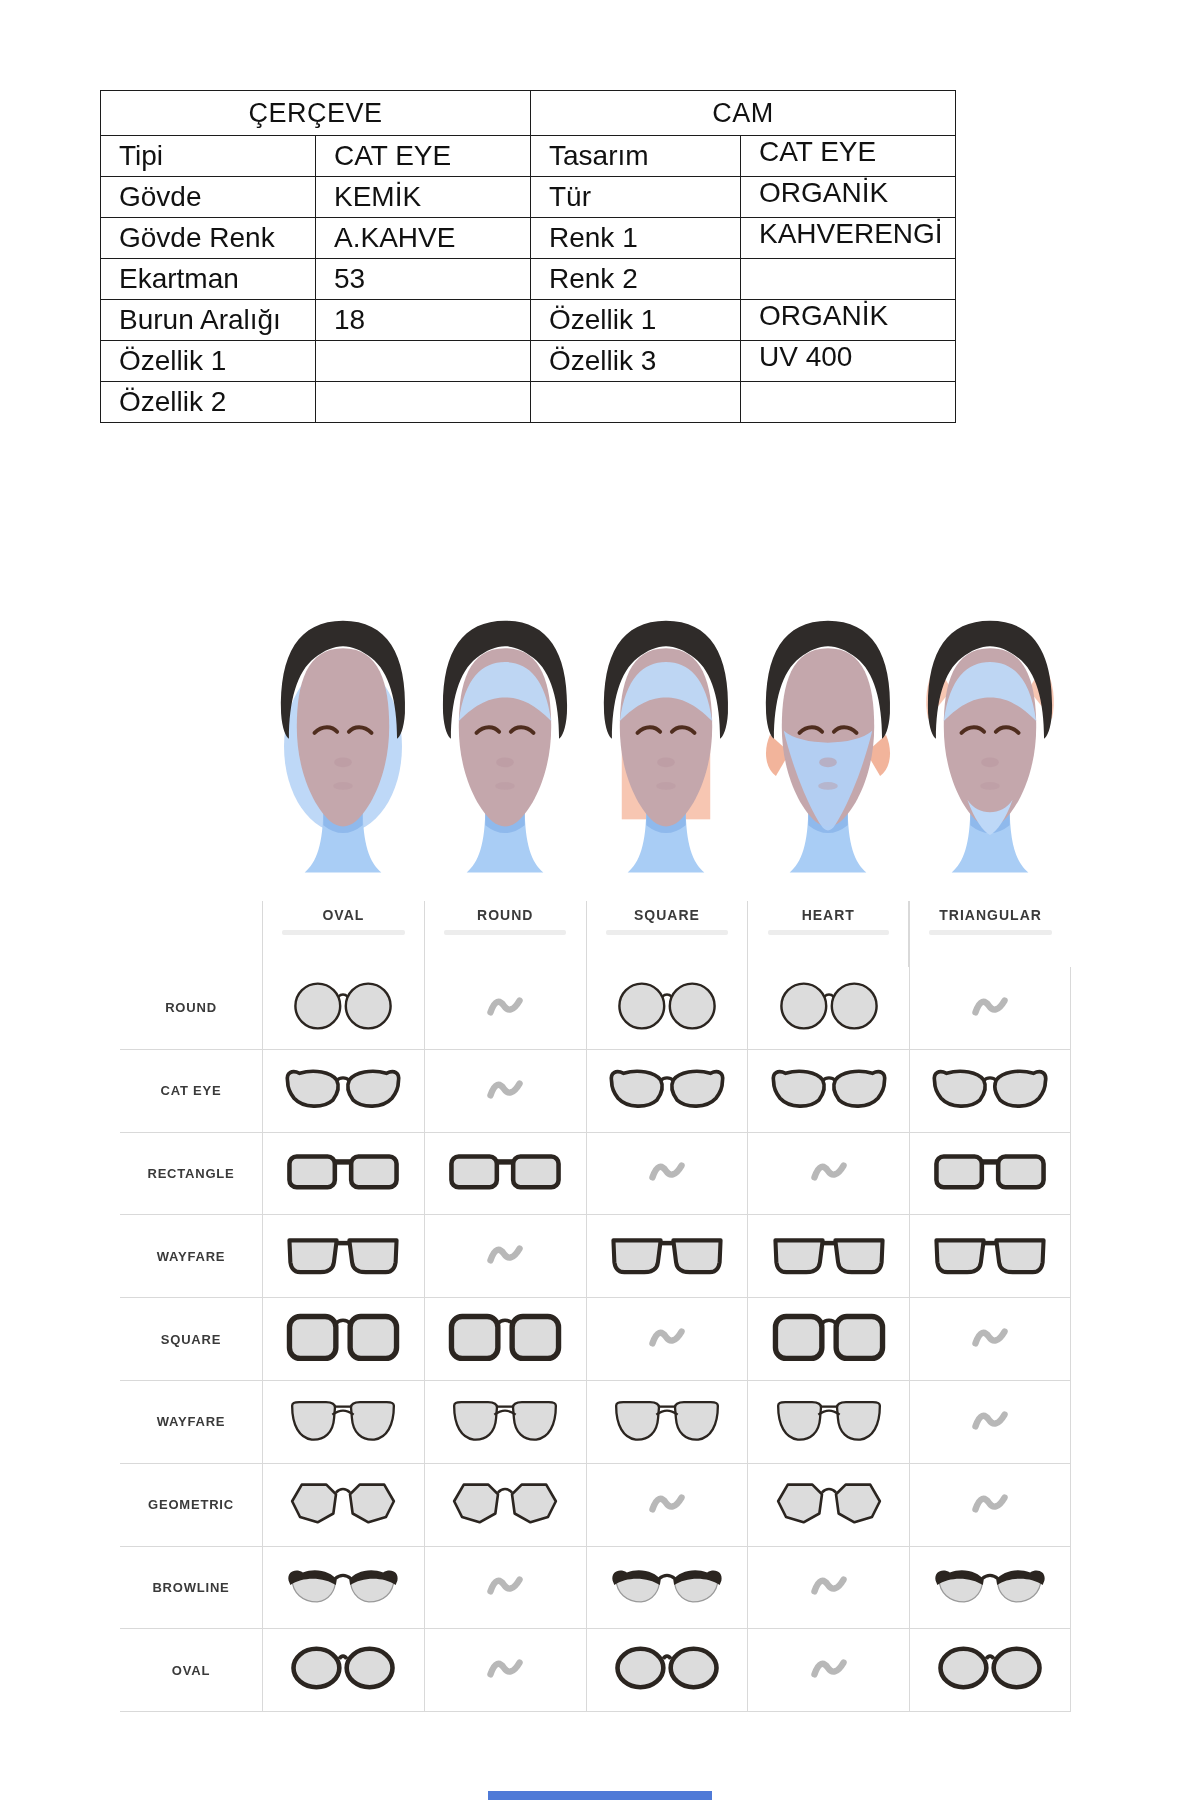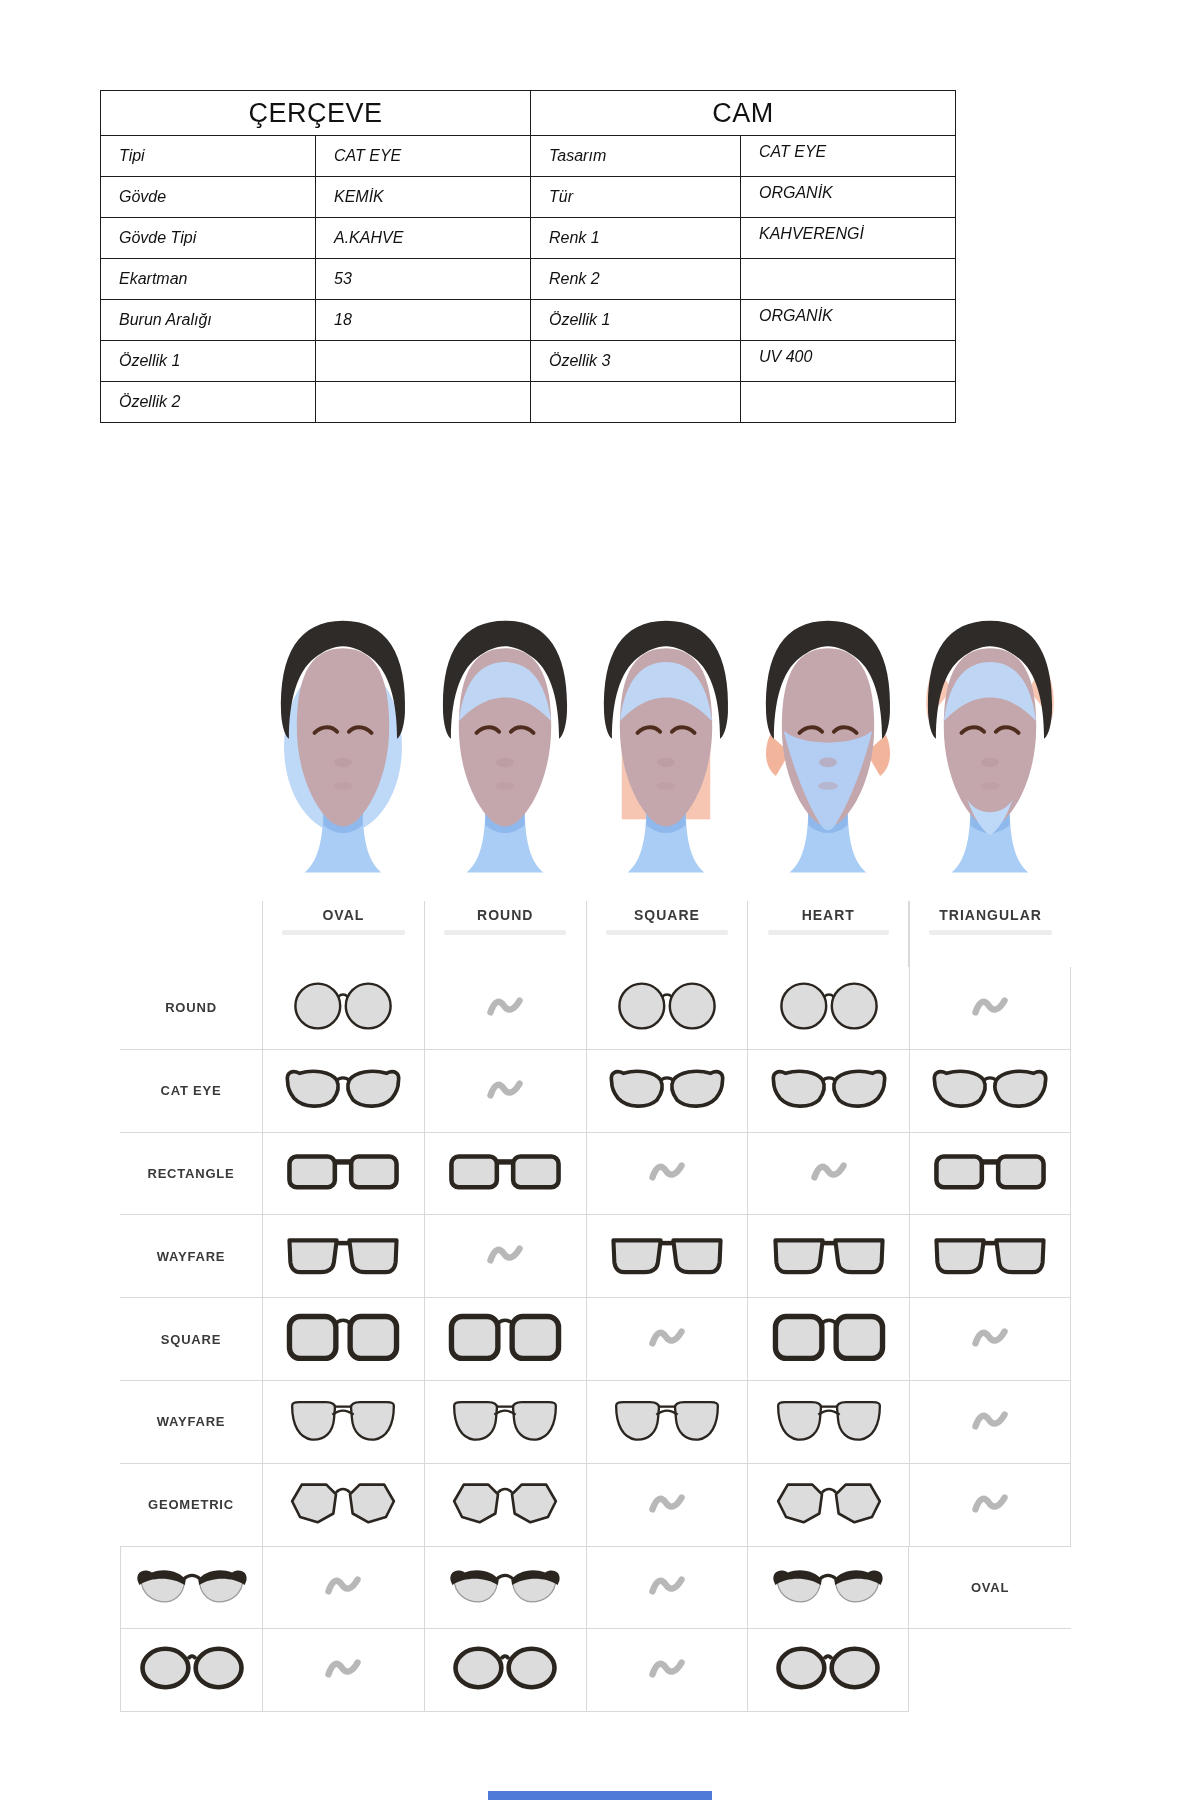--- a/index.html
+++ b/index.html
@@ -3,21 +3,21 @@
 <meta charset="utf-8">
 <style>
   html,body{margin:0;padding:0;background:#ffffff;}
   body{width:1200px;height:1800px;position:relative;font-family:"Liberation Sans",sans-serif;color:#111;overflow:hidden;}
 
   
   .spec-table{position:absolute;left:100px;top:90px;width:855px;border-collapse:collapse;table-layout:fixed;padding-left:40px;}
   .spec-table th,.spec-table td{border:1.6px solid #1c1c1c;background:#fff;overflow:hidden;white-space:nowrap;}
   .spec-table th{height:42px;font-size:27px;font-weight:400;text-align:center;letter-spacing:.5px;}
   .spec-table td{height:40px;font-size:20px;padding:0 0 0 18px;vertical-align:middle;}
-  .spec-table td.val{font-size:16px;font-style:italic;}
+  .spec-table td.val{font-size:28px;}
   .spec-table td.val4 span{position:relative;top:-4px;}
 
   
   .chart{position:absolute;left:120px;top:606px;width:951px;display:grid;
          grid-template-columns:142px repeat(5,161.8px);
          grid-template-rows:295px 66px repeat(9,82.8px);}
   .chart .cell{display:flex;align-items:center;justify-content:center;box-sizing:border-box;}
   .chart .vline{border-left:1px solid #d9d9d9;}
   .chart .vline-r{border-right:1px solid #d9d9d9;}
   .chart .hline{border-bottom:1px solid #d9d9d9;}
@@ -53,21 +53,21 @@
         <td class="val">Tasarım</td>
         <td class="val val4"><span>CAT EYE</span></td>
       </tr>
       <tr>
         <td class="val">Gövde</td>
         <td class="val">KEMİK</td>
         <td class="val">Tür</td>
         <td class="val val4"><span>ORGANİK</span></td>
       </tr>
       <tr>
-        <td class="val">Gövde Tipi</td>
+        <td class="val">Gövde Renk</td>
         <td class="val">A.KAHVE</td>
         <td class="val">Renk 1</td>
         <td class="val val4"><span>KAHVERENGİ</span></td>
       </tr>
       <tr>
         <td class="val">Ekartman</td>
         <td class="val">53</td>
         <td class="val">Renk 2</td>
         <td class="val val4"><span></span></td>
       </tr>
@@ -434,20 +434,23 @@
           <path d="M18,7 L46,7 L57,18 L54,40 L36,50 L16,44 L7,26 Z" fill="#dcdcdc" stroke="#2b2520" stroke-width="3" stroke-linejoin="round"></path>
           <path d="M112,7 L84,7 L73,18 L76,40 L94,50 L114,44 L123,26 Z" fill="#dcdcdc" stroke="#2b2520" stroke-width="3" stroke-linejoin="round"></path>
           <path d="M57,16 C62,11 68,11 73,16" fill="none" stroke="#2b2520" stroke-width="3"></path>
         </svg></span>
     </div>
     <div class="cell hline vline vline-r">
       <span><svg width="40" height="28" viewBox="0 0 44 30">
           <path d="M6,22 C11,8 16,8 21,15 C25,21 31,21 38,9" fill="none" stroke="#b8b8b8" stroke-width="7" stroke-linecap="round"></path>
         </svg></span>
     </div>
+    <div class="cell hline">
+      <span class="row-label">BROWLINE</span>
+    </div>
     <div class="cell hline vline">
       <span><svg width="116" height="42" viewBox="0 0 130 46">
           <path d="M8,16 C20,8 46,10 56,19 C57,28 50,40 36,42 C20,42 8,32 8,16 Z" fill="#dcdcdc" stroke="#9a9a9a" stroke-width="1.4"></path>
           <path d="M122,16 C110,8 84,10 74,19 C73,28 80,40 94,42 C110,42 122,32 122,16 Z" fill="#dcdcdc" stroke="#9a9a9a" stroke-width="1.4"></path>
           <path d="M4,18 C2,8 12,4 20,9 C36,3 52,9 58,17 L57,23 C44,14 20,13 6,23 Z" fill="#2b2520"></path>
           <path d="M126,18 C128,8 118,4 110,9 C94,3 78,9 72,17 L73,23 C86,14 110,13 124,23 Z" fill="#2b2520"></path>
           <path d="M56,16 C62,11 68,11 74,16" fill="none" stroke="#2b2520" stroke-width="3.5"></path>
         </svg></span>
     </div>
     <div class="cell hline vline">

